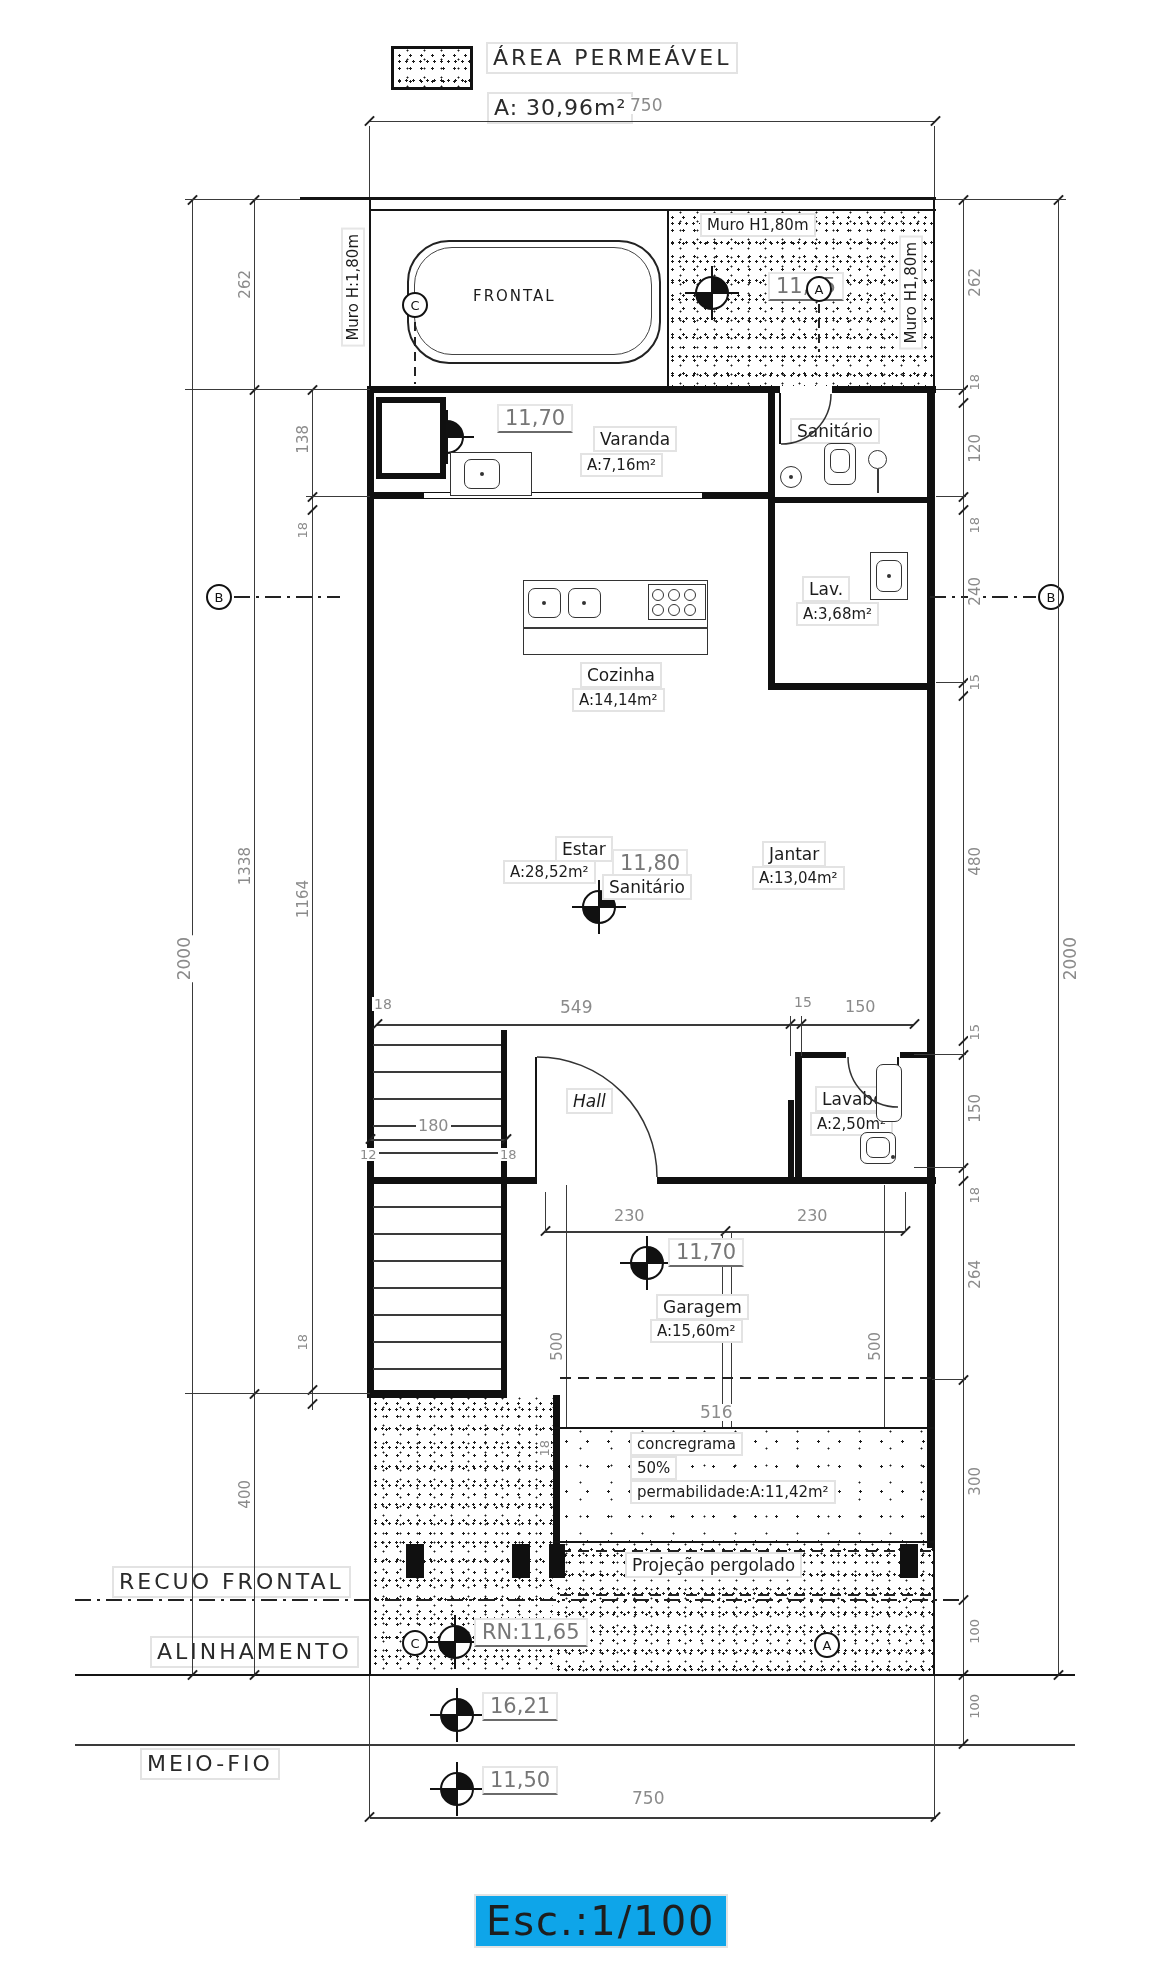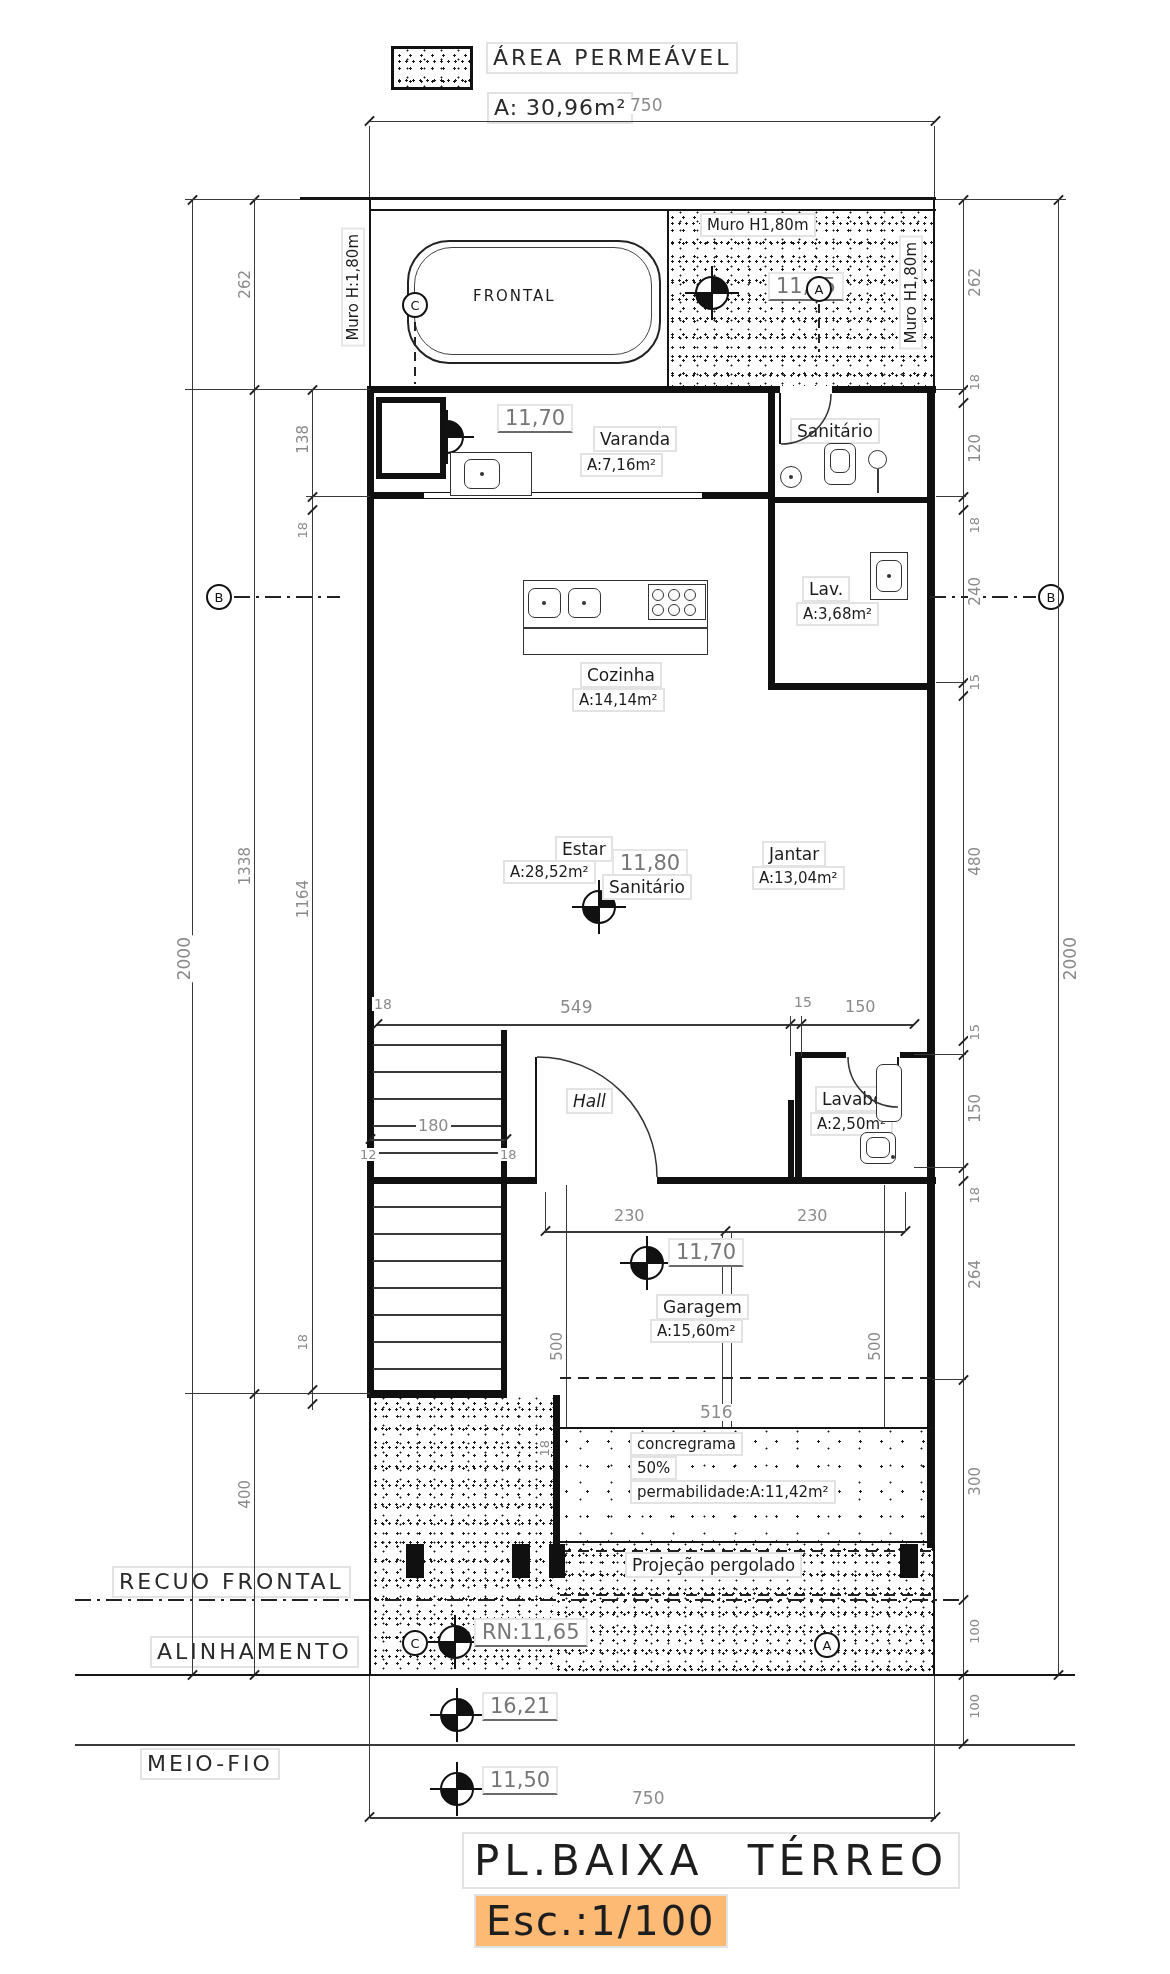--- a/index.html
+++ b/index.html
@@ -51,21 +51,21 @@
   
   .fx{position:absolute;border:1.5px solid #333;background:#fff;box-sizing:border-box;}
   .fx.r{border-radius:7px;}
   .dot{position:absolute;width:4px;height:4px;border-radius:50%;background:#333;}
   .circ{position:absolute;border:1.7px solid #333;border-radius:50%;box-sizing:border-box;background:#fff;}
   .win{position:absolute;height:7px;border-top:1.7px solid #111;border-bottom:1.7px solid #111;background:#fff;box-sizing:border-box;}
   .pool{position:absolute;border:2.5px solid #222;border-radius:42px;}
   .pool-in{position:absolute;border:1.2px solid #444;border-radius:38px;}
   .title1{position:absolute;background:#fff;border:2px solid #e3e3e3;color:#1e1e1e;font-size:42px;
         letter-spacing:5px;word-spacing:26px;padding:2px 10px;white-space:nowrap;}
-  .title2{position:absolute;background:#fdba74;border:2px solid #e3e3e3;color:#1e1e1e;font-size:40px;
+  .title2{position:absolute;background:#0ea5e9;border:2px solid #e3e3e3;color:#1e1e1e;font-size:40px;
         letter-spacing:2px;padding:2px 10px;white-space:nowrap;text-align:right;}
   svg{position:absolute;left:0;top:0;}
 </style>
 </head>
 <body>
 
 <div id="canvas">
 
   <div class="stip" style="left:667px;top:211px;width:267px;height:177px;"></div>
   <div class="stip" style="left:370px;top:1397px;width:183px;height:278px;"></div>
@@ -267,21 +267,20 @@
   <div class="th" style="left:75px;top:1744px;width:1000px;height:1.5px;"></div>
   <div class="lbl big" style="left:140px;top:1748px;">MEIO-FIO</div>
   <div class="bull" style="left:440px;top:1772px;"></div>
   <div class="lvltxt" style="left:482px;top:1766px;">11,50</div>
 
   <div class="th" style="left:370px;top:1817px;width:566px;height:1.5px;"></div>
   <div class="tk" style="left:363px;top:1816px;"></div>
   <div class="tk" style="left:929px;top:1816px;"></div>
   <div class="dimt" style="left:630px;top:1790px;font-size:17px;">750</div>
 
-  <div class="title1" style="left:462px;top:1832px;">PL.BAIXA TÉRREO</div>
   <div class="title2" style="left:474px;top:1894px;">Esc.:1/100</div>
 
   <div class="tv" style="left:192px;top:200px;height:1475px;"></div>
   <div class="tk" style="left:186px;top:199px;"></div>
   <div class="tk" style="left:186px;top:1674px;"></div>
   <div class="vdim" style="left:176px;top:935px;font-size:17px;">2000</div>
 
   <div class="tv" style="left:254px;top:200px;height:1475px;"></div>
   <div class="tk" style="left:248px;top:199px;"></div>
   <div class="tk" style="left:248px;top:389px;"></div>

